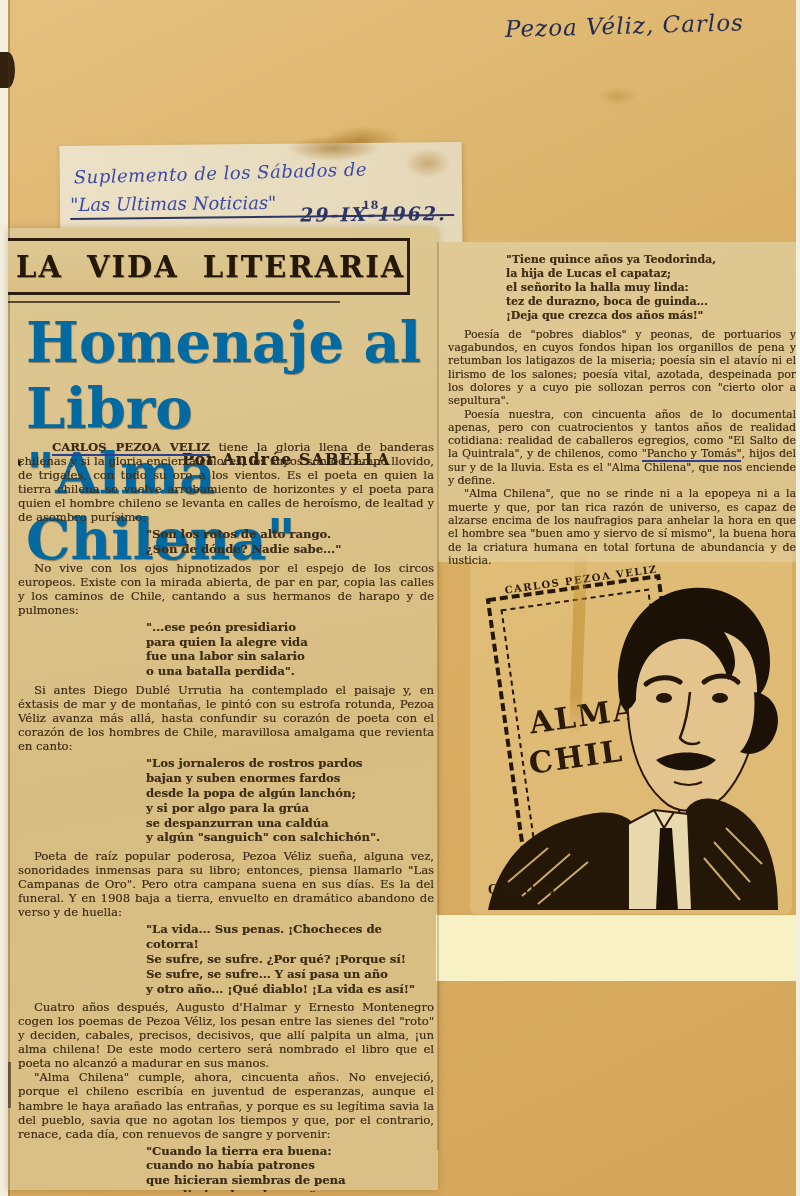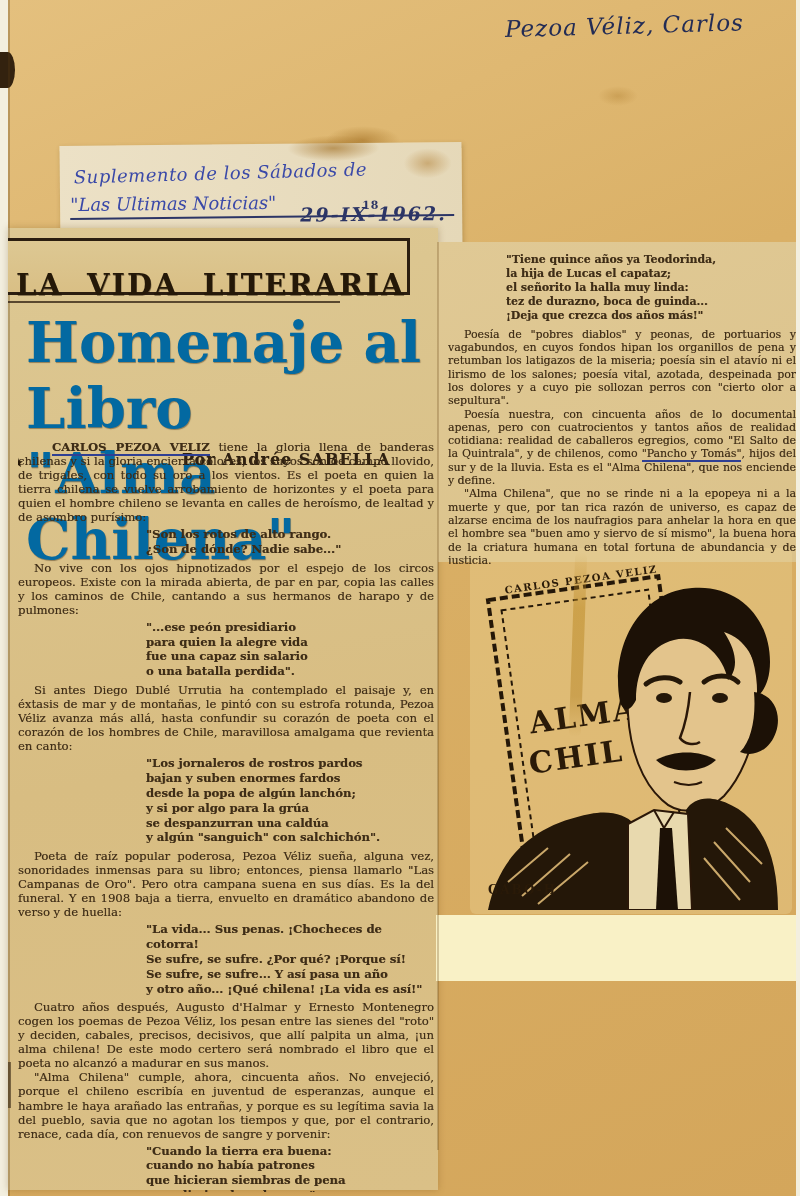--- a/index.html
+++ b/index.html
@@ -59,21 +59,21 @@
   .lp-pagemark { position:absolute; left:302px; top:44px; font-size:11px; font-weight:bold;
     color:#2c3566; letter-spacing:1px;margin-top:12px; }
   .lp-date { position:absolute; left:240px; top:60px; font-size:19px; font-weight:bold;
     font-style:italic; color:#2c3566; letter-spacing:2px; }
   .lp-underline3 { position:absolute; left:24px; top:92px; width:212px;
     border-top:2px solid #2c3566; }
 
   
   .header-box { position:absolute; left:8px; top:238px; width:402px; height:57px;
     border-top:3px solid #2b1e10; border-right:3px solid #2b1e10; border-bottom:3px solid #2b1e10;
-    background:linear-gradient(#ddc893,#d9bf85); padding:27px 0 0 8px; }
+    background:linear-gradient(#ddc893,#d9bf85); padding:9px 0 0 8px; }
   .header-box span { font-size:29px; font-weight:bold; color:#241808;
     letter-spacing:2px; word-spacing:12px; text-shadow:.5px .5px .6px rgba(40,25,10,.45); }
   .sub-rule { position:absolute; left:8px; top:301px; width:332px;
     border-top:2px solid rgba(45,30,15,.75); }
 
   
   .headline { position:absolute; left:26px; top:310px; width:420px;
     font-size:56px; font-weight:bold; line-height:1.17; color:#0369a1;
     text-shadow:.6px .8px .8px rgba(40,25,10,.40); }
   .byline { position:absolute; left:182px; top:418px; font-size:16px; font-weight:bold;
@@ -144,38 +144,38 @@
       <span class="star">★</span><span class="lead">CARLOS PEZOA VELIZ</span><span> tiene la gloria llena de banderas chilenas y si la gloria encierra colores, los suyos son de campo llovido, de trigales, con todo su oro a los vientos. Es el poeta en quien la tierra chilena se vuelve arrobamiento de horizontes y el poeta para quien el hombre chileno se levanta en calles de heroísmo, de lealtad y de asombro purísimo:</span>
     </p>
     <div class="poem">
       <div>"Son los rotos de alto rango.</div>
       <div>¿Son de dónde? Nadie sabe..."</div>
     </div>
     <p>No vive con los ojos hipnotizados por el espejo de los circos europeos. Existe con la mirada abierta, de par en par, copia las calles y los caminos de Chile, cantando a sus hermanos de harapo y de pulmones:</p>
     <div class="poem">
       <div>"...ese peón presidiario</div>
       <div>para quien la alegre vida</div>
-      <div>fue una capaz sin salario</div>
+      <div>fue una labor sin salario</div>
       <div>o una batalla perdida".</div>
     </div>
     <p>Si antes Diego Dublé Urrutia ha contemplado el paisaje y, en éxtasis de mar y de montañas, le pintó con su estrofa rotunda, Pezoa Véliz avanza más allá, hasta confundir su corazón de poeta con el corazón de los hombres de Chile, maravillosa amalgama que revienta en canto:</p>
     <div class="poem">
       <div>"Los jornaleros de rostros pardos</div>
       <div>bajan y suben enormes fardos</div>
       <div>desde la popa de algún lanchón;</div>
       <div>y si por algo para la grúa</div>
       <div>se despanzurran una caldúa</div>
       <div>y algún "sanguich" con salchichón".</div>
     </div>
     <p>Poeta de raíz popular poderosa, Pezoa Véliz sueña, alguna vez, sonoridades inmensas para su libro; entonces, piensa llamarlo "Las Campanas de Oro". Pero otra campana suena en sus días. Es la del funeral. Y en 1908 baja a tierra, envuelto en dramático abandono de verso y de huella:</p>
     <div class="poem">
       <div>"La vida... Sus penas. ¡Chocheces de cotorra!</div>
       <div>Se sufre, se sufre. ¿Por qué? ¡Porque sí!</div>
       <div>Se sufre, se sufre... Y así pasa un año</div>
-      <div>y otro año... ¡Qué chilena! ¡La vida es así!"</div>
+      <div>y otro año... ¡Qué diablo! ¡La vida es así!"</div>
     </div>
     <p>Cuatro años después, Augusto d'Halmar y Ernesto Montenegro cogen los poemas de Pezoa Véliz, los pesan entre las sienes del "roto" y deciden, cabales, precisos, decisivos, que allí palpita un alma, ¡un alma chilena! De este modo certero será nombrado el libro que el poeta no alcanzó a madurar en sus manos.</p>
     <p>"Alma Chilena" cumple, ahora, cincuenta años. No envejeció, porque el chileno escribía en juventud de esperanzas, aunque el hambre le haya arañado las entrañas, y porque es su legítima savia la del pueblo, savia que no agotan los tiempos y que, por el contrario, renace, cada día, con renuevos de sangre y porvenir:</p>
     <div class="poem">
       <div>"Cuando la tierra era buena:</div>
       <div>cuando no había patrones</div>
       <div>que hicieran siembras de pena</div>
       <div>y vendimias de pulmones".</div>
     </div>
 

